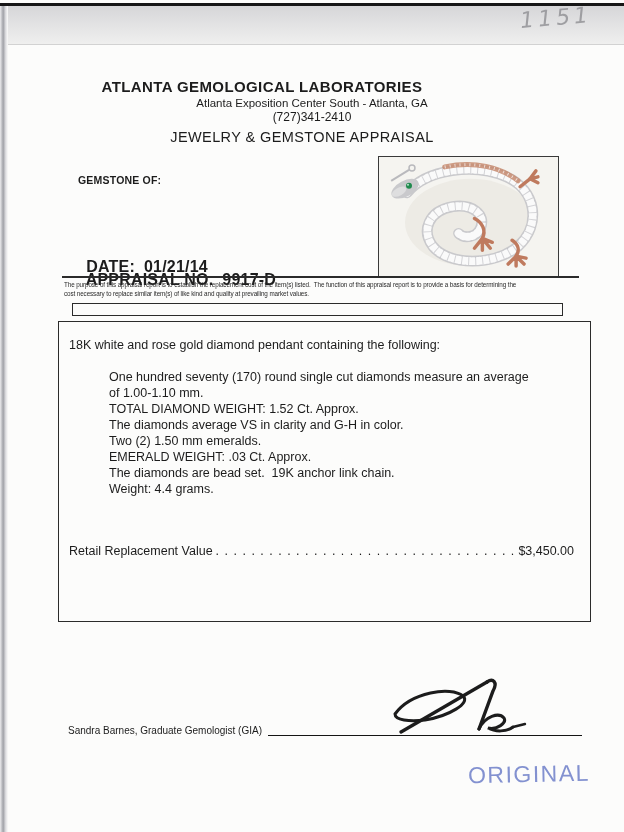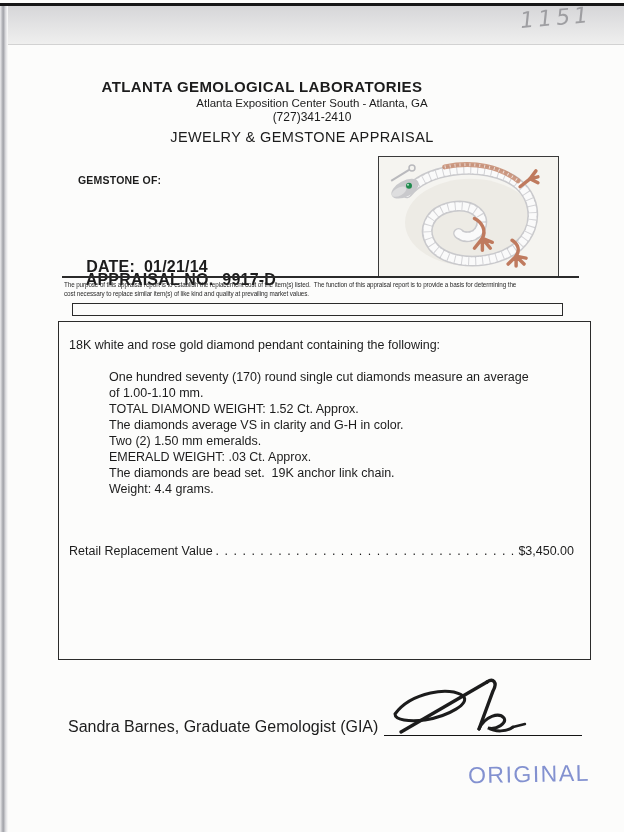--- a/index.html
+++ b/index.html
@@ -43,31 +43,31 @@
 
   
   .rule-above-disclaimer{left:62px;top:276px;width:517px;height:2px;background:#2b2b2b;}
   .disclaimer{left:64px;top:281px;width:525px;font-size:6.3px;line-height:8.5px;
     letter-spacing:-.1px;color:#2a2a2a;}
   .disclaimer div{white-space:pre;}
   .thin-box{left:72px;top:303px;width:491px;height:13px;border:1.3px solid #2b2b2b;
     box-sizing:border-box;}
 
   
-  .main-box{left:58px;top:321px;width:533px;height:339px;
+  .main-box{left:58px;top:321px;width:533px;height:301px;
     border:1.6px solid #2b2b2b;box-sizing:border-box;}
   .desc-intro{left:10px;top:16px;font-size:12.5px;white-space:pre;}
   .desc-lines{left:10px;top:47px;font-size:12.5px;line-height:16px;}
   .desc-lines div{white-space:pre;margin-left:40px;}
   .retail-row{left:10px;right:16px;top:222px;display:flex;align-items:baseline;
     font-size:12.5px;text-align:right;}
   .retail-dots{flex:1;overflow:hidden;white-space:nowrap;margin:0 3px;
     letter-spacing:1px;}
   .signature-row{left:9px;right:8px;top:399px;display:flex;align-items:flex-end;
-    font-size:16px;height:15px;text-align:center;}
+    font-size:10px;height:15px;text-align:center;}
   .signature-name{white-space:pre;}
   .signature-line{flex:1;border-bottom:1.6px solid #141414;margin-left:6px;height:14px;}
   .signature-scrawl{left:330px;top:352px;width:160px;height:70px;}
 
   
   .stamp-original{left:468px;top:761px;font-size:23px;color:#7989cd;
     letter-spacing:1.5px;transform:rotate(-1.2deg);opacity:.92;}
 </style>
 </head>
 <body>

